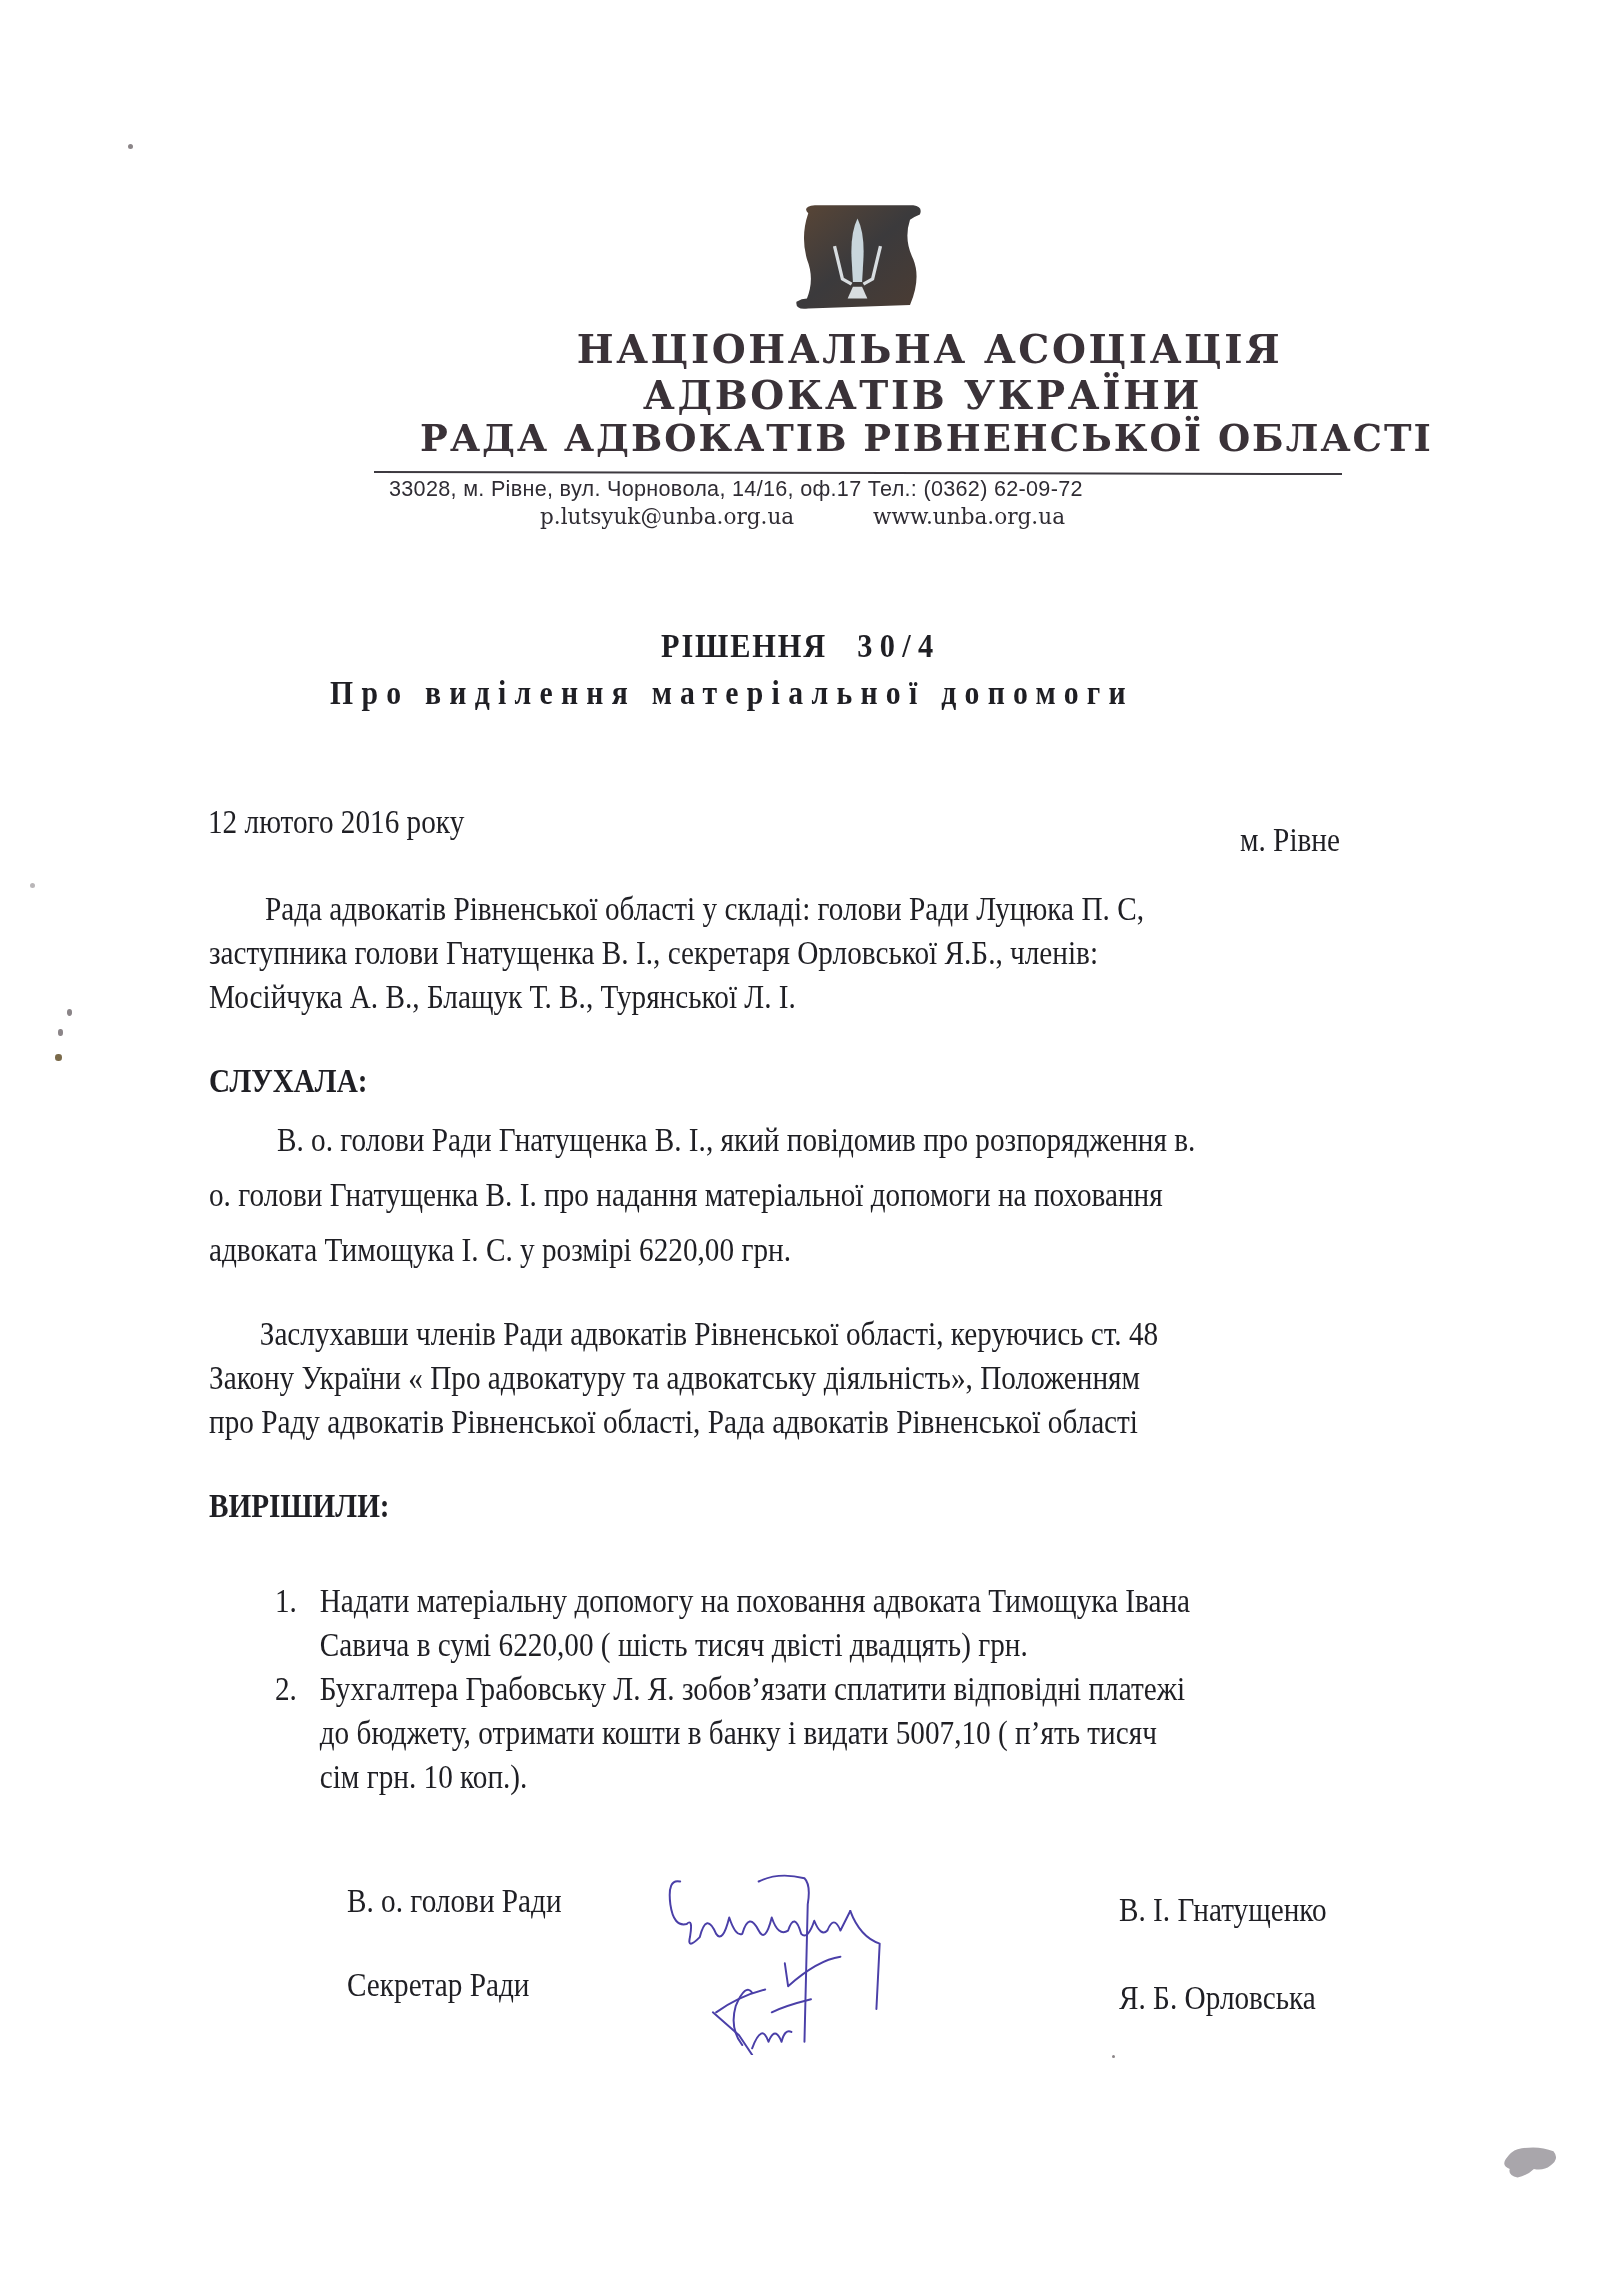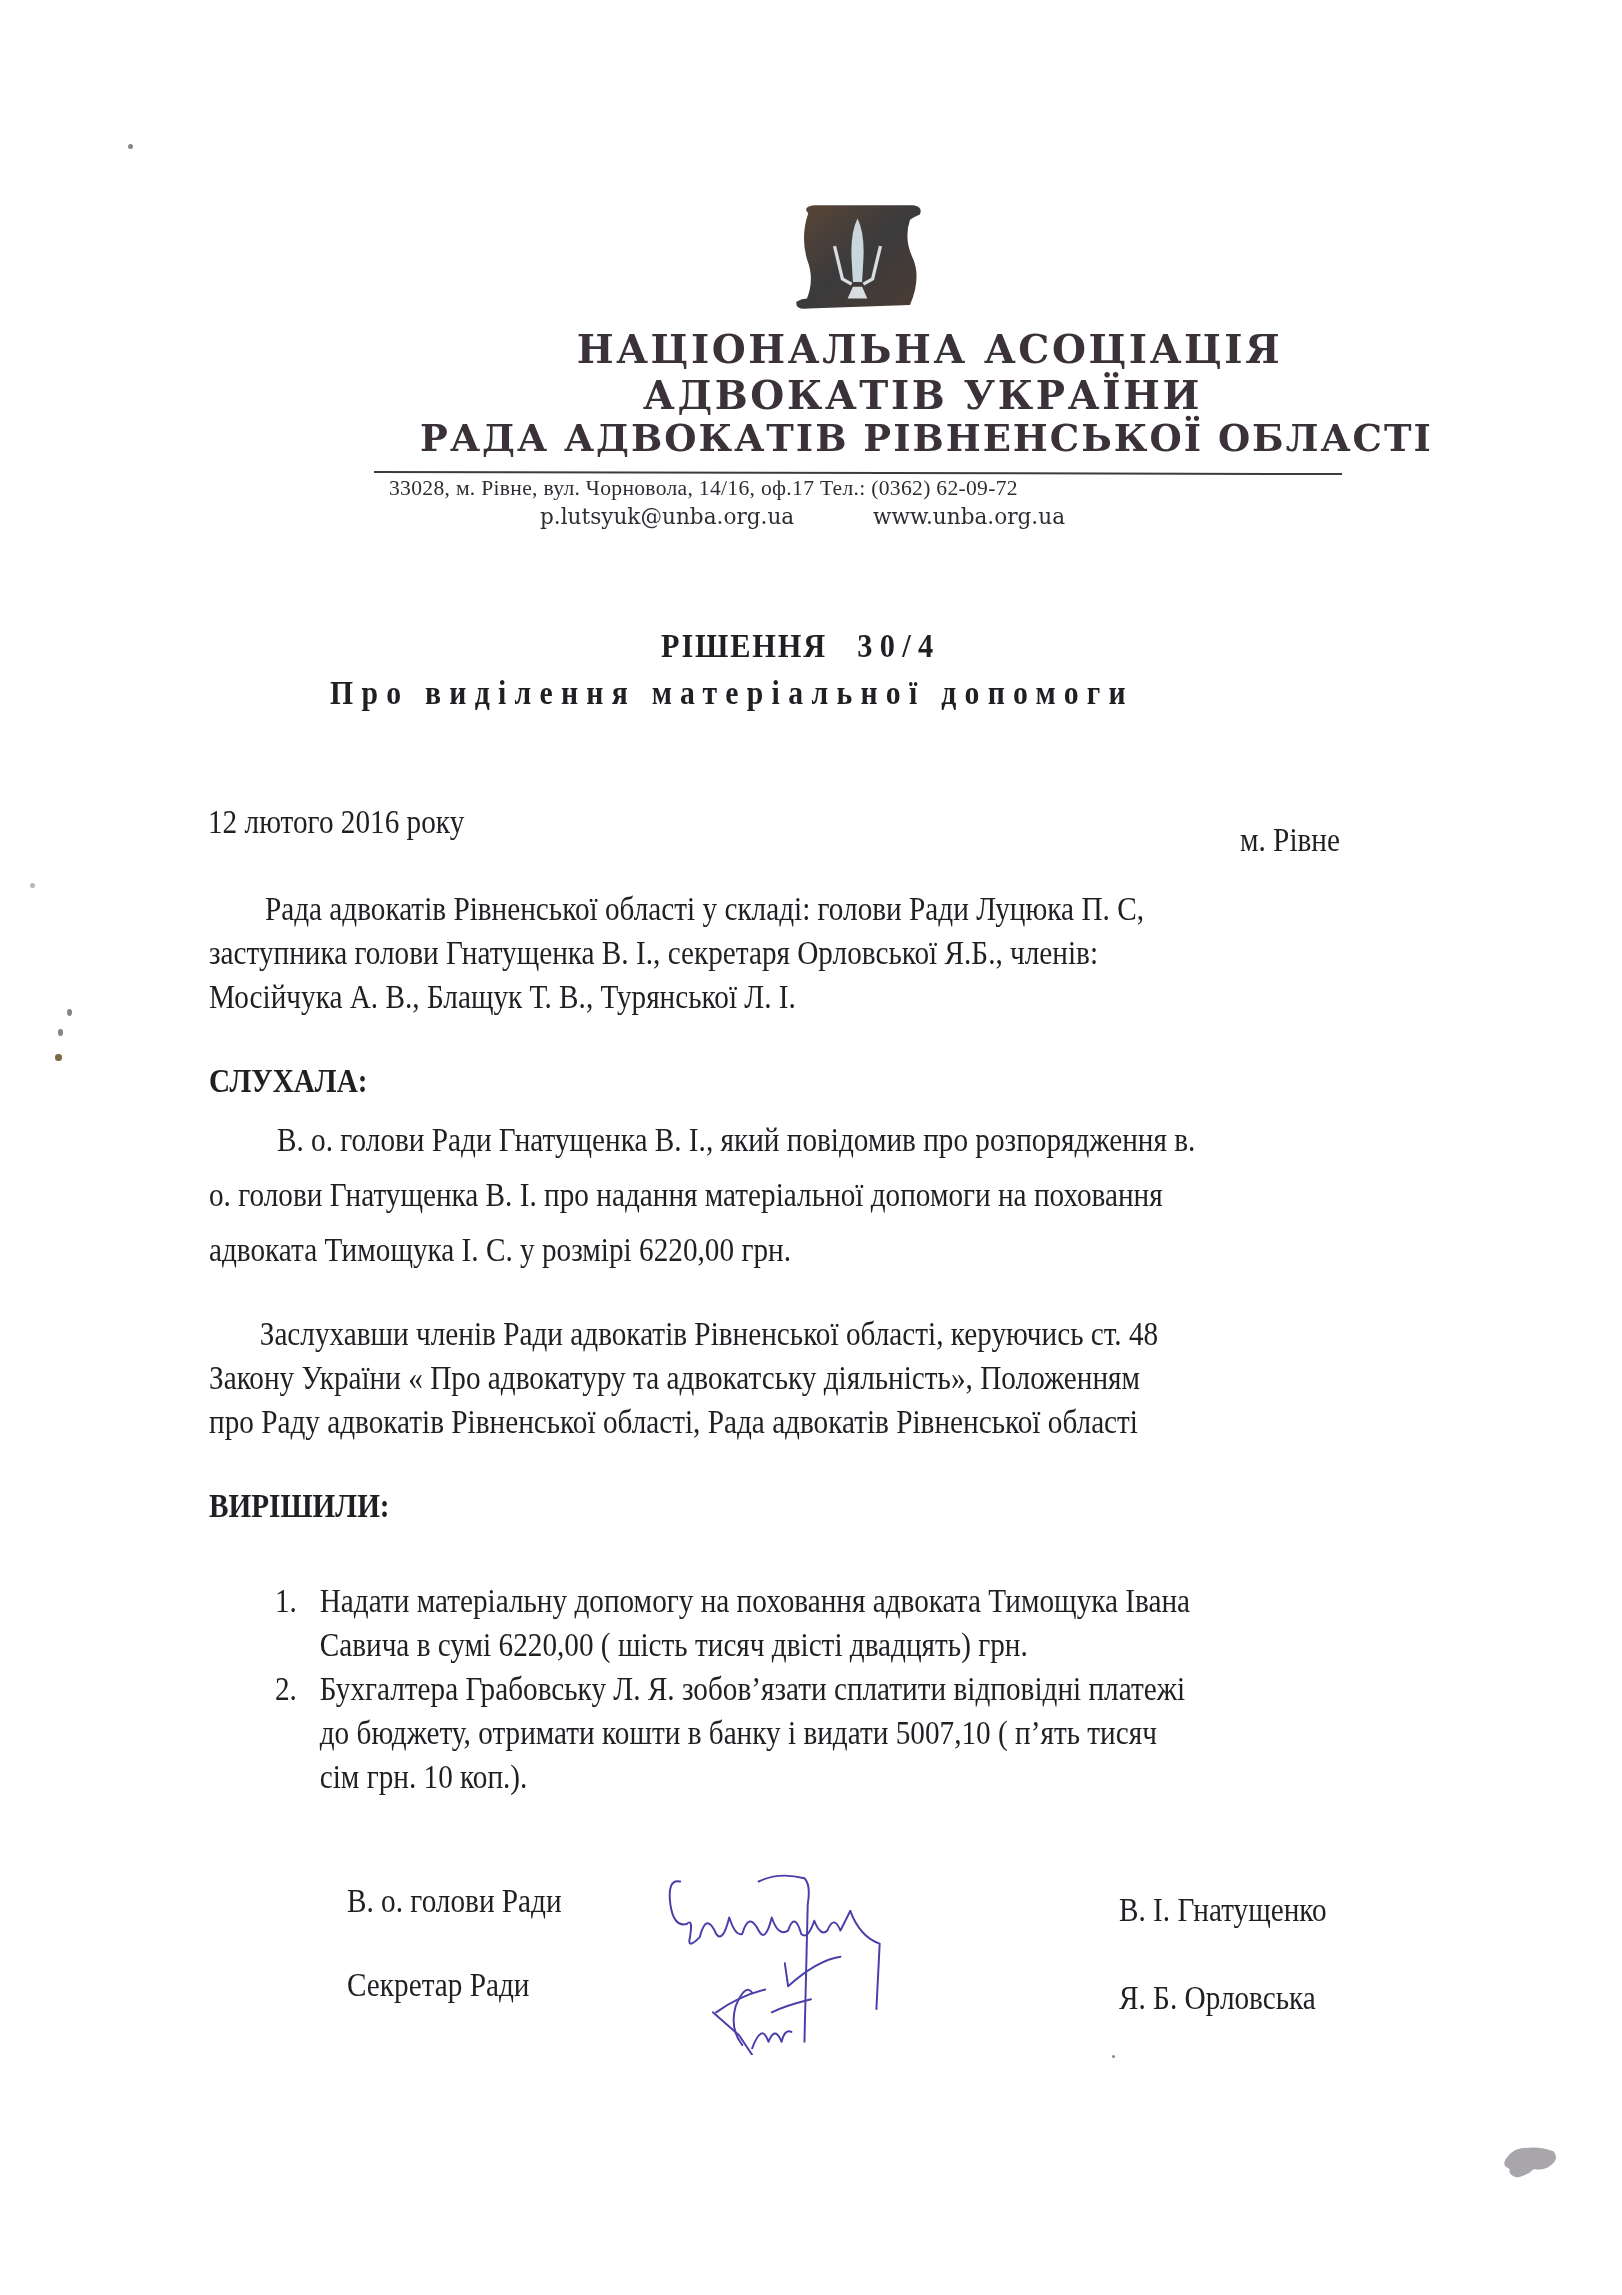--- a/index.html
+++ b/index.html
@@ -34,21 +34,21 @@
     .org3 { top: 416px; font-size: 37px; left: 115px; letter-spacing: 2px; }
 
     .hr {
       left: 374px; top: 471px; width: 968px; height: 2px;
       background: #3d3a40;
       transform: rotate(0.12deg);
       transform-origin: left center;
     }
     .address {
       left: 389px; top: 476px;
-      font-family: Liberation Serif, serif;
+      font-family: Liberation Sans, sans-serif;
       font-size: 21.6px; color: #2f2c33; white-space: nowrap;
       letter-spacing: 0.3px;
     }
     .contacts {
       left: 540px; top: 504px;
       font-family: "DejaVu Serif", "Liberation Serif", serif;
       font-size: 21.6px; color: #2f2c33; white-space: nowrap;
     }
     .contacts .web { margin-left: 72px; margin-top: 32px; }
 

